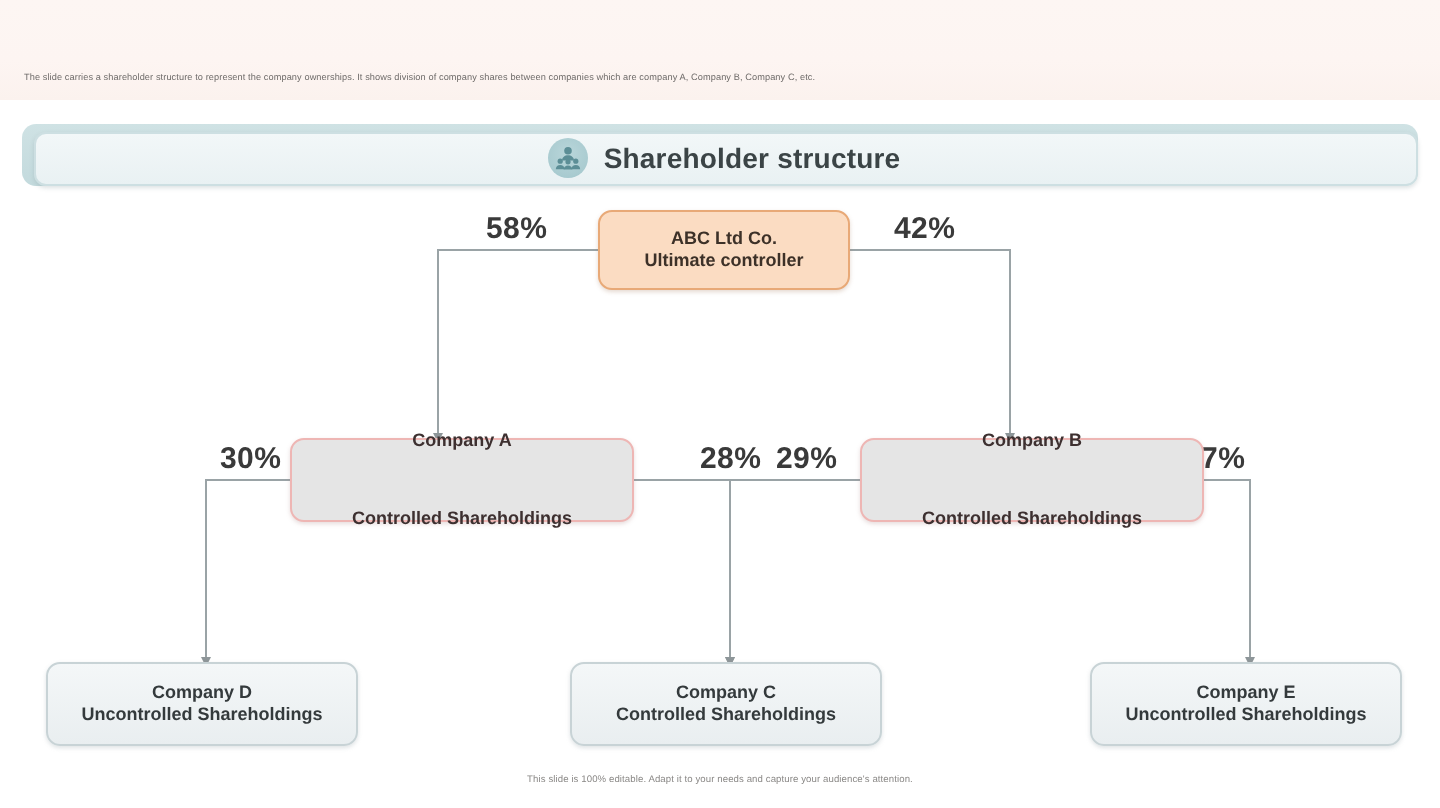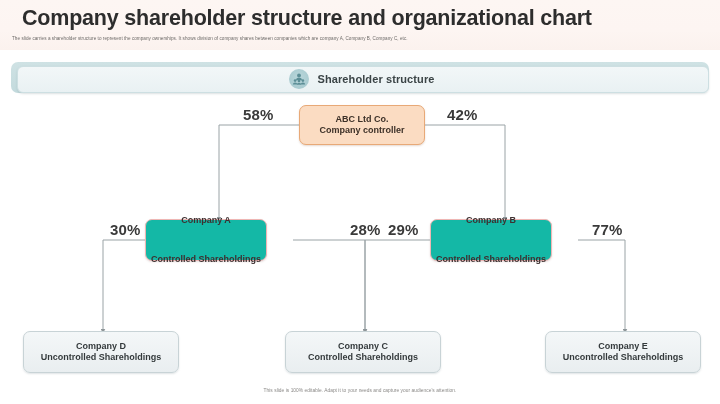--- a/index.html
+++ b/index.html
@@ -44,43 +44,43 @@
     display:flex;align-items:center;justify-content:center;gap:8px;
   }
   .people-icon{
     width:20px;height:20px;border-radius:50%;
     background:radial-gradient(circle at 50% 40%,#b9d6da 0%, #a9cbd0 70%, #9cc2c8 100%);
     display:flex;align-items:center;justify-content:center;
     flex:0 0 auto;
   }
   .people-icon svg{display:block;}
   .section-label{
-    font-size:11px;font-weight:600;color:#3b4446;letter-spacing:0.1px;
+    font-size:14px;font-weight:600;color:#3b4446;letter-spacing:0.1px;
   }
 
   
   .wires{position:absolute;left:0;top:0;width:720px;height:404px;pointer-events:none;}
 
   
   .node{
     position:absolute;box-sizing:border-box;
     display:flex;flex-direction:column;align-items:center;justify-content:center;
     border-radius:7px;text-align:center;line-height:11.5px;
   }
   .node .ln{display:block;font-weight:700;}
 
   .node-top{
     left:299px;top:105px;width:126px;height:40px;
     background:#fbdcc2;border:1px solid #e8a977;
     box-shadow:0 1px 2px rgba(160,120,90,0.28);
     font-size:9px;color:#3d3128;
   }
   .node-mid{
-    width:122px;height:42px;
-    background:#14b8a6;border:1px solid #eeb6b4;
+    width:172px;height:42px;
+    background:#e5e5e5;border:1px solid #eeb6b4;
     box-shadow:0 1px 2px rgba(170,130,130,0.28);
     font-size:9px;color:#3d3030;gap:28px;
   }
   .node-a{left:145px;top:219px;}
   .node-b{left:430px;top:219px;}
 
   .node-bot{
     width:156px;height:42px;
     background:linear-gradient(180deg,#f4f7f8 0%, #e9eef0 100%);
     border:1px solid #c8d3d6;
@@ -108,21 +108,20 @@
     position:absolute;left:0;top:388px;width:720px;
     text-align:center;font-size:4.8px;color:#8a8886;letter-spacing:0.05px;
   }
 </style>
 </head>
 <body>
 
 <div class="slide">
 
   <div class="header-band"></div>
-  <div class="title">Company shareholder structure and organizational chart</div>
   <div class="subtitle">The slide carries a shareholder structure to represent the company ownerships. It shows division of company shares between companies which are company A, Company B, Company C, etc.</div>
 
   <div class="section-bar-outer"></div>
   <div class="section-bar-inner"></div>
   <div class="section-label-wrap">
     <span class="people-icon">
       <svg width="14" height="14" viewBox="0 0 14 14" aria-hidden="true">
         <circle cx="7" cy="3.4" r="1.9" fill="#5c8e96"></circle>
         <path d="M4 8.3c0-1.7 1.4-2.7 3-2.7s3 1 3 2.7z" fill="#5c8e96"></path>
         <circle cx="3.1" cy="8.6" r="1.3" fill="#5c8e96"></circle>
@@ -160,21 +159,21 @@
 
   <span class="pct pct-58">58%</span>
   <span class="pct pct-42">42%</span>
   <span class="pct pct-30">30%</span>
   <span class="pct pct-28">28%</span>
   <span class="pct pct-29">29%</span>
   <span class="pct pct-13">77%</span>
 
   <div class="node node-top">
     <span class="ln">ABC Ltd Co.</span>
-    <span class="ln">Company controller</span>
+    <span class="ln">Ultimate controller</span>
   </div>
 
   <div class="node node-mid node-a">
     <span class="ln">Company A</span>
     <span class="ln">Controlled Shareholdings</span>
   </div>
   <div class="node node-mid node-b">
     <span class="ln">Company B</span>
     <span class="ln">Controlled Shareholdings</span>
   </div>

